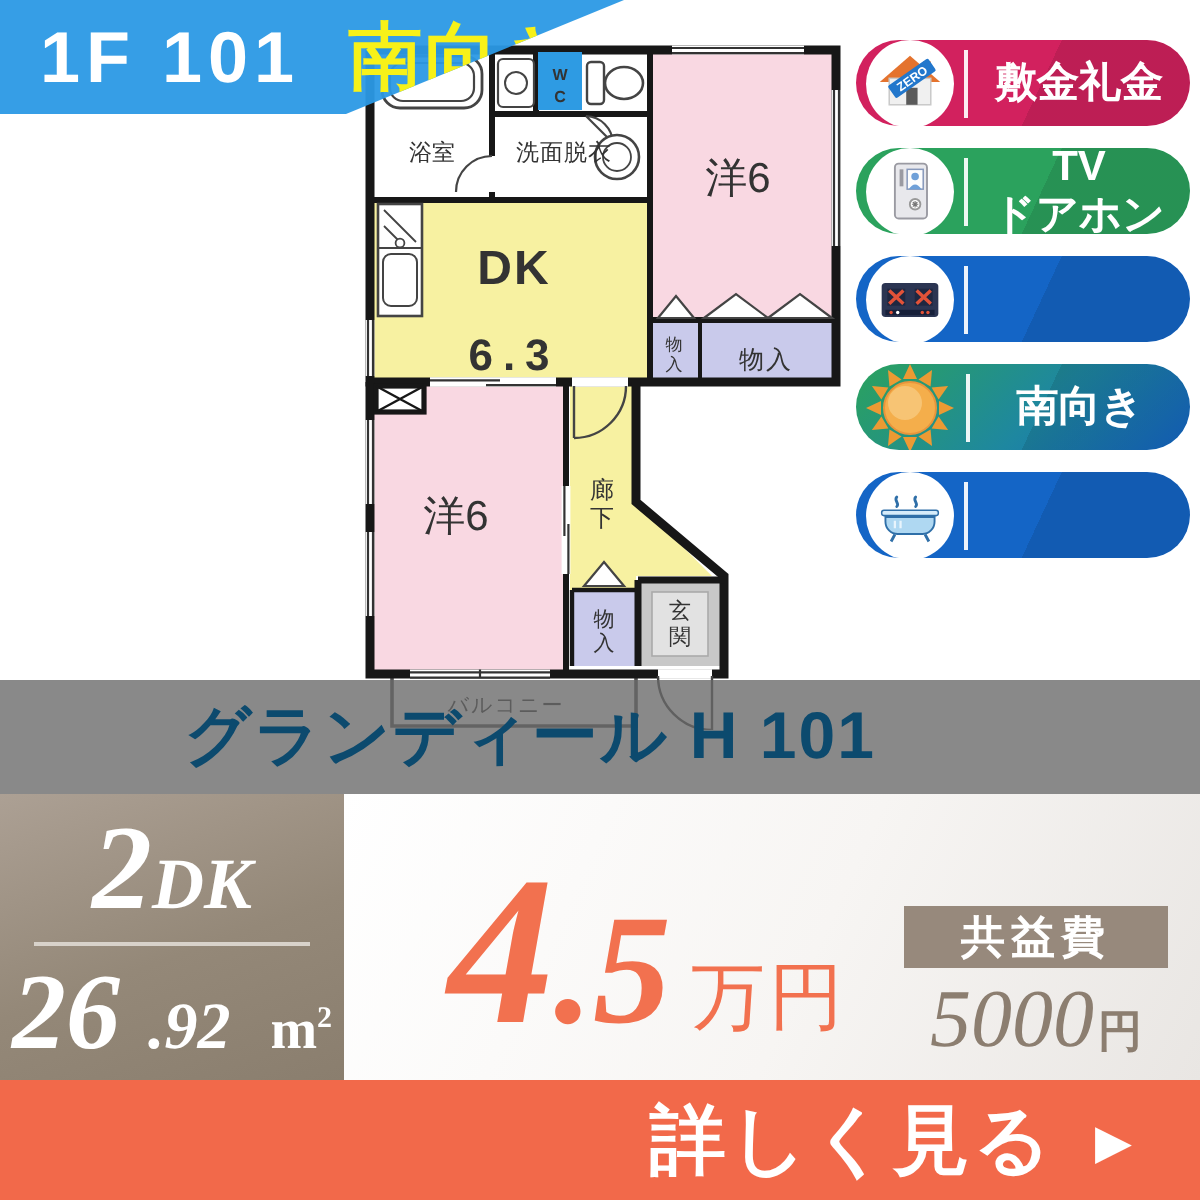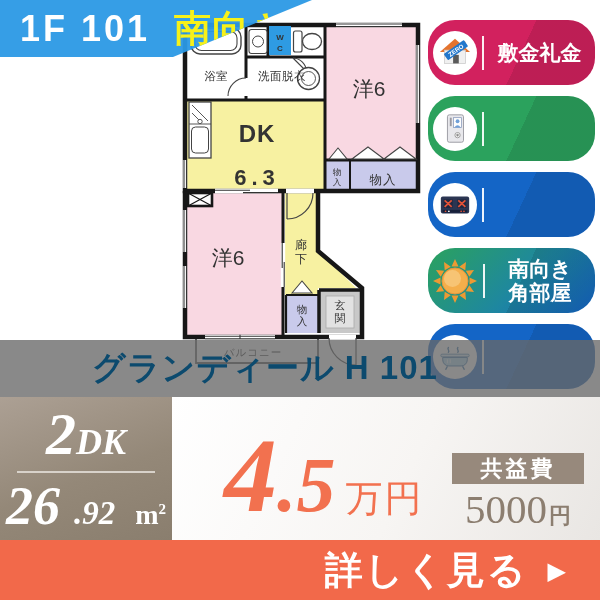--- a/index.html
+++ b/index.html
@@ -12,21 +12,21 @@
   
   .banner{position:absolute;left:0;top:0;width:600px;height:57px;z-index:2;
           background:rgba(43,153,229,0.95);
           clip-path:polygon(0 0,312px 0,173px 100%,0 100%);
           display:flex;align-items:center;}
   .banner .unit{color:#fff;font-size:36px;font-weight:700;letter-spacing:3px;margin-left:20px;}
   .banner .facing{color:#F7F119;font-size:37px;font-weight:700;margin-left:24px;letter-spacing:1px;}
 
   
   .badges{position:absolute;left:428px;top:20px;width:167px;z-index:3;}
-  .badge{position:relative;width:167px;height:65px;border-radius:27px;margin-bottom:11px;
+  .badge{position:relative;width:167px;height:43px;border-radius:27px;margin-bottom:11px;
          display:flex;align-items:center;color:#fff;overflow:hidden;}
   .badge::after{content:"";position:absolute;inset:0;border-radius:inherit;pointer-events:none;
          background:linear-gradient(115deg,rgba(255,255,255,0) 55%,rgba(0,0,0,0.10) 55%);}
   .b-pink{background:#D2215E;}
   .b-green{background:#2BA25D;}
   .b-blue{background:#1465C6;}
   .b-grad{background:linear-gradient(135deg,#2BA25D 0%,#1E87A0 55%,#1465C6 100%);}
   .bicon{width:46px;height:46px;margin-left:4px;flex:0 0 auto;
          display:flex;align-items:center;justify-content:center;}
   .bicon.circle{background:#fff;border-radius:50%;width:44px;height:44px;margin-left:5px;}
@@ -61,21 +61,21 @@
               background:linear-gradient(115deg,#FFFFFF 0%,#F7F5F3 55%,#E9E6E3 100%);}
   .rent{position:absolute;left:52px;bottom:16px;display:flex;align-items:baseline;color:#F2714F;}
   .rent .rint{font-size:106px;line-height:0.8;}
   .rent .rdec{font-size:78px;line-height:0.8;}
   .rent .runit{font-size:37px;font-weight:400;margin-left:10px;letter-spacing:2px;
                font-family:"Liberation Sans","DejaVu Sans",sans-serif;}
   .fee{position:absolute;right:16px;top:56px;width:132px;text-align:center;}
   .fee-label{background:#97897C;color:#fff;font-weight:700;font-size:22px;letter-spacing:3px;
              height:31px;display:flex;align-items:center;justify-content:center;font-family:Liberation Serif, serif;}
   .fee-value{margin-top:5px;color:#8C7E70;display:flex;align-items:baseline;justify-content:center;}
-  .fee-value .amt{font-family:"Liberation Serif","DejaVu Serif",serif;font-size:41px;line-height:1;}
+  .fee-value .amt{font-family:"Liberation Serif","DejaVu Serif",serif;font-size:41px;line-height:1;font-style:italic;}
   .fee-value .yen{font-size:22px;font-weight:700;margin-left:2px;}
 
   
   .footer{position:absolute;left:0;top:540px;width:600px;height:60px;background:#F2694A;z-index:6;
           display:flex;align-items:center;justify-content:flex-end;padding-right:34px;box-sizing:border-box;}
   .footer .cta{color:#fff;font-size:38px;font-weight:700;letter-spacing:2px;}
   .footer .arrow{color:#fff;font-size:24px;margin-left:20px;transform:translateY(1px);}
 
   
   .floorplan text{font-family:"Liberation Sans","DejaVu Sans",sans-serif;fill:#333;}
@@ -236,20 +236,24 @@
           <rect x="10" y="3" width="17" height="29" rx="2" fill="#E8E8EC" stroke="#9A9AA2"></rect>
           <rect x="12.5" y="6" width="2" height="9" fill="#9A9AA2"></rect>
           <rect x="16.5" y="6" width="8.5" height="10.5" fill="#FDFDFD" stroke="#8899BB" stroke-width="0.8"></rect>
           <circle cx="20.7" cy="9.8" r="2" fill="#6FA0D8"></circle>
           <path d="M 17.3,16.5 q 3.4,-5 6.8,0 z" fill="#6FA0D8"></path>
           <circle cx="20.7" cy="24.5" r="2.8" fill="#fff" stroke="#999"></circle>
           <path d="M 19,24.5 h 3.4 M 20.7,22.8 v 3.4 M 19.5,23.3 l 2.4,2.4 M 21.9,23.3 l -2.4,2.4" stroke="#777" stroke-width="0.6"></path>
         </svg>
       </div>
       <div class="bsep"></div>
+      <div class="btext">
+        <div class="l1">TV</div>
+        <div class="l1">ドアホン</div>
+      </div>
     </div>
 
     <div class="badge b-blue">
       <div class="bicon circle">
         <svg width="34" height="34" viewBox="0 0 36 36">
           <rect x="3" y="9" width="30" height="18" rx="2" fill="#2B3552"></rect>
           <rect x="6" y="12" width="9.5" height="9" fill="#1F2740"></rect>
           <rect x="20.5" y="12" width="9.5" height="9" fill="#1F2740"></rect>
           <path d="M 7,13 L 14.5,20 M 14.5,13 L 7,20 M 21.5,13 L 29,20 M 29,13 L 21.5,20" stroke="#E25238" stroke-width="1.8"></path>
           <rect x="5" y="23.2" width="26" height="2.8" fill="#17203A"></rect>
@@ -279,21 +283,20 @@
             <polygon points="23,1 26.5,8.5 19.5,8.5" transform="rotate(300 23 23)"></polygon>
             <polygon points="23,1 26.5,8.5 19.5,8.5" transform="rotate(330 23 23)"></polygon>
           </g>
           <circle cx="23" cy="23" r="13" fill="#F4AE4B" stroke="#E8953C"></circle>
           <circle cx="20.5" cy="20.5" r="8.5" fill="#F8C97E" opacity="0.8"></circle>
         </svg>
       </div>
       <div class="bsep"></div>
       <div class="btext">
         <div class="l1">南向き</div>
-        <div class="l1">角部屋</div>
       </div>
     </div>
 
     <div class="badge b-blue">
       <div class="bicon circle">
         <svg width="34" height="34" viewBox="0 0 36 36">
           <path d="M 11,13 c 1.8,-1.6 -1.8,-3.2 0,-5" fill="none" stroke="#2F6FA8" stroke-width="1.5" stroke-linecap="round"></path>
           <path d="M 21,13 c 1.8,-1.6 -1.8,-3.2 0,-5" fill="none" stroke="#2F6FA8" stroke-width="1.5" stroke-linecap="round"></path>
           <rect x="3" y="15" width="30" height="2.8" rx="1.2" fill="#D6ECFA" stroke="#2F6FA8" stroke-width="0.8"></rect>
           <path d="M 5,18.5 h 26 v 2.5 a 6.5,6.5 0 0 1 -6.5,6.5 h -13 a 6.5,6.5 0 0 1 -6.5,-6.5 z" fill="#AFD8F2" stroke="#2F6FA8"></path>

